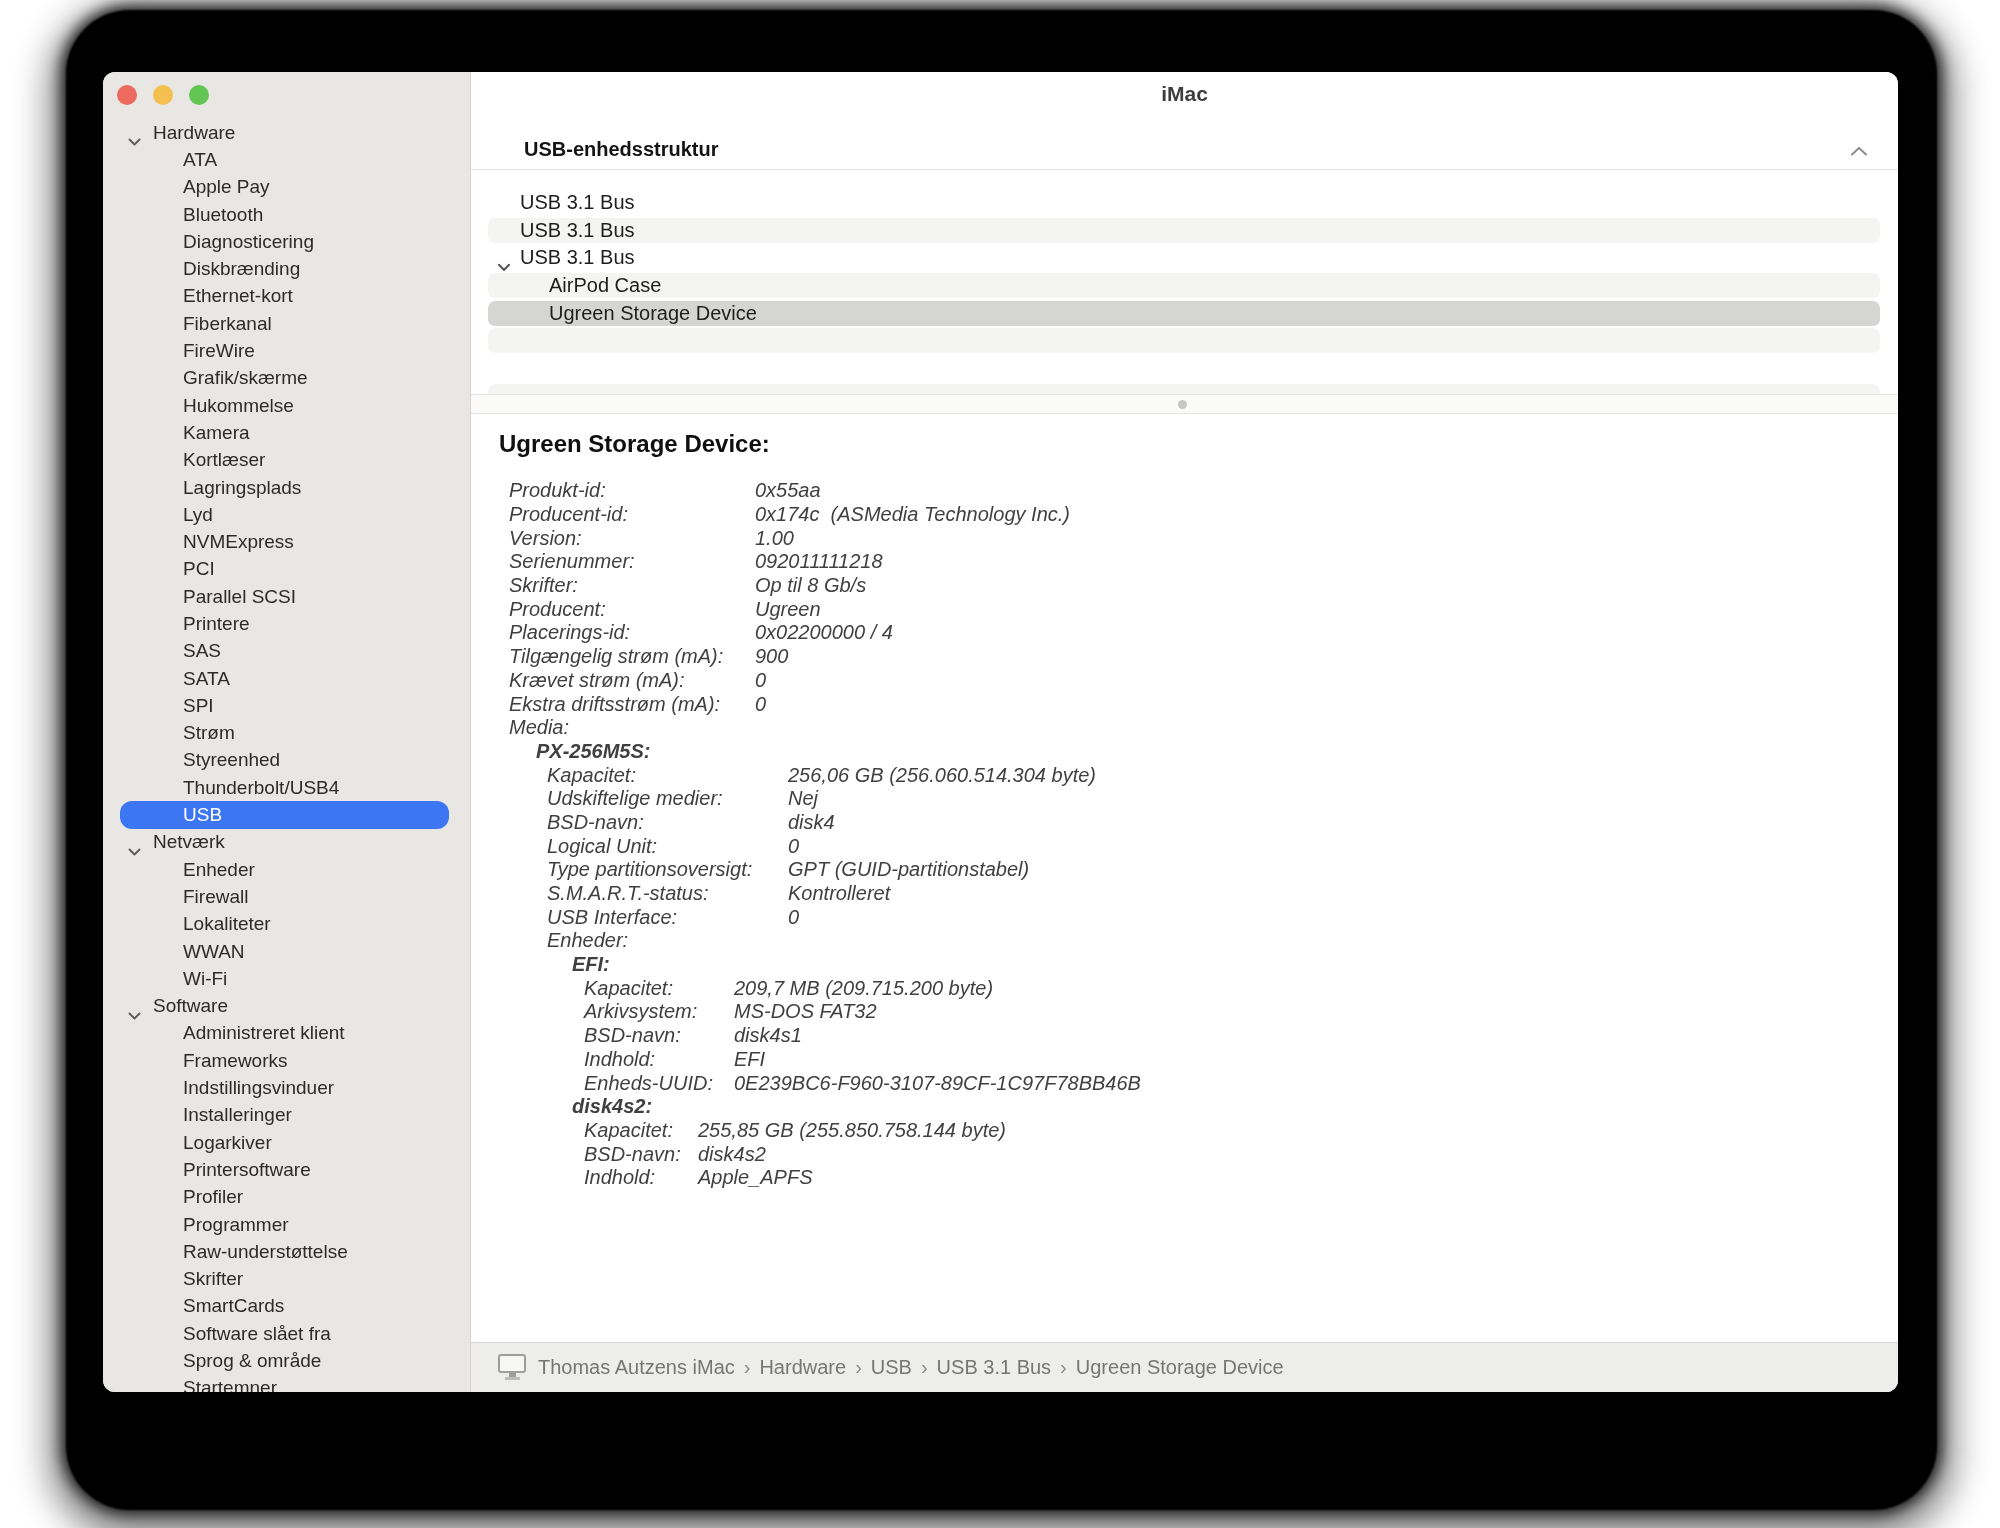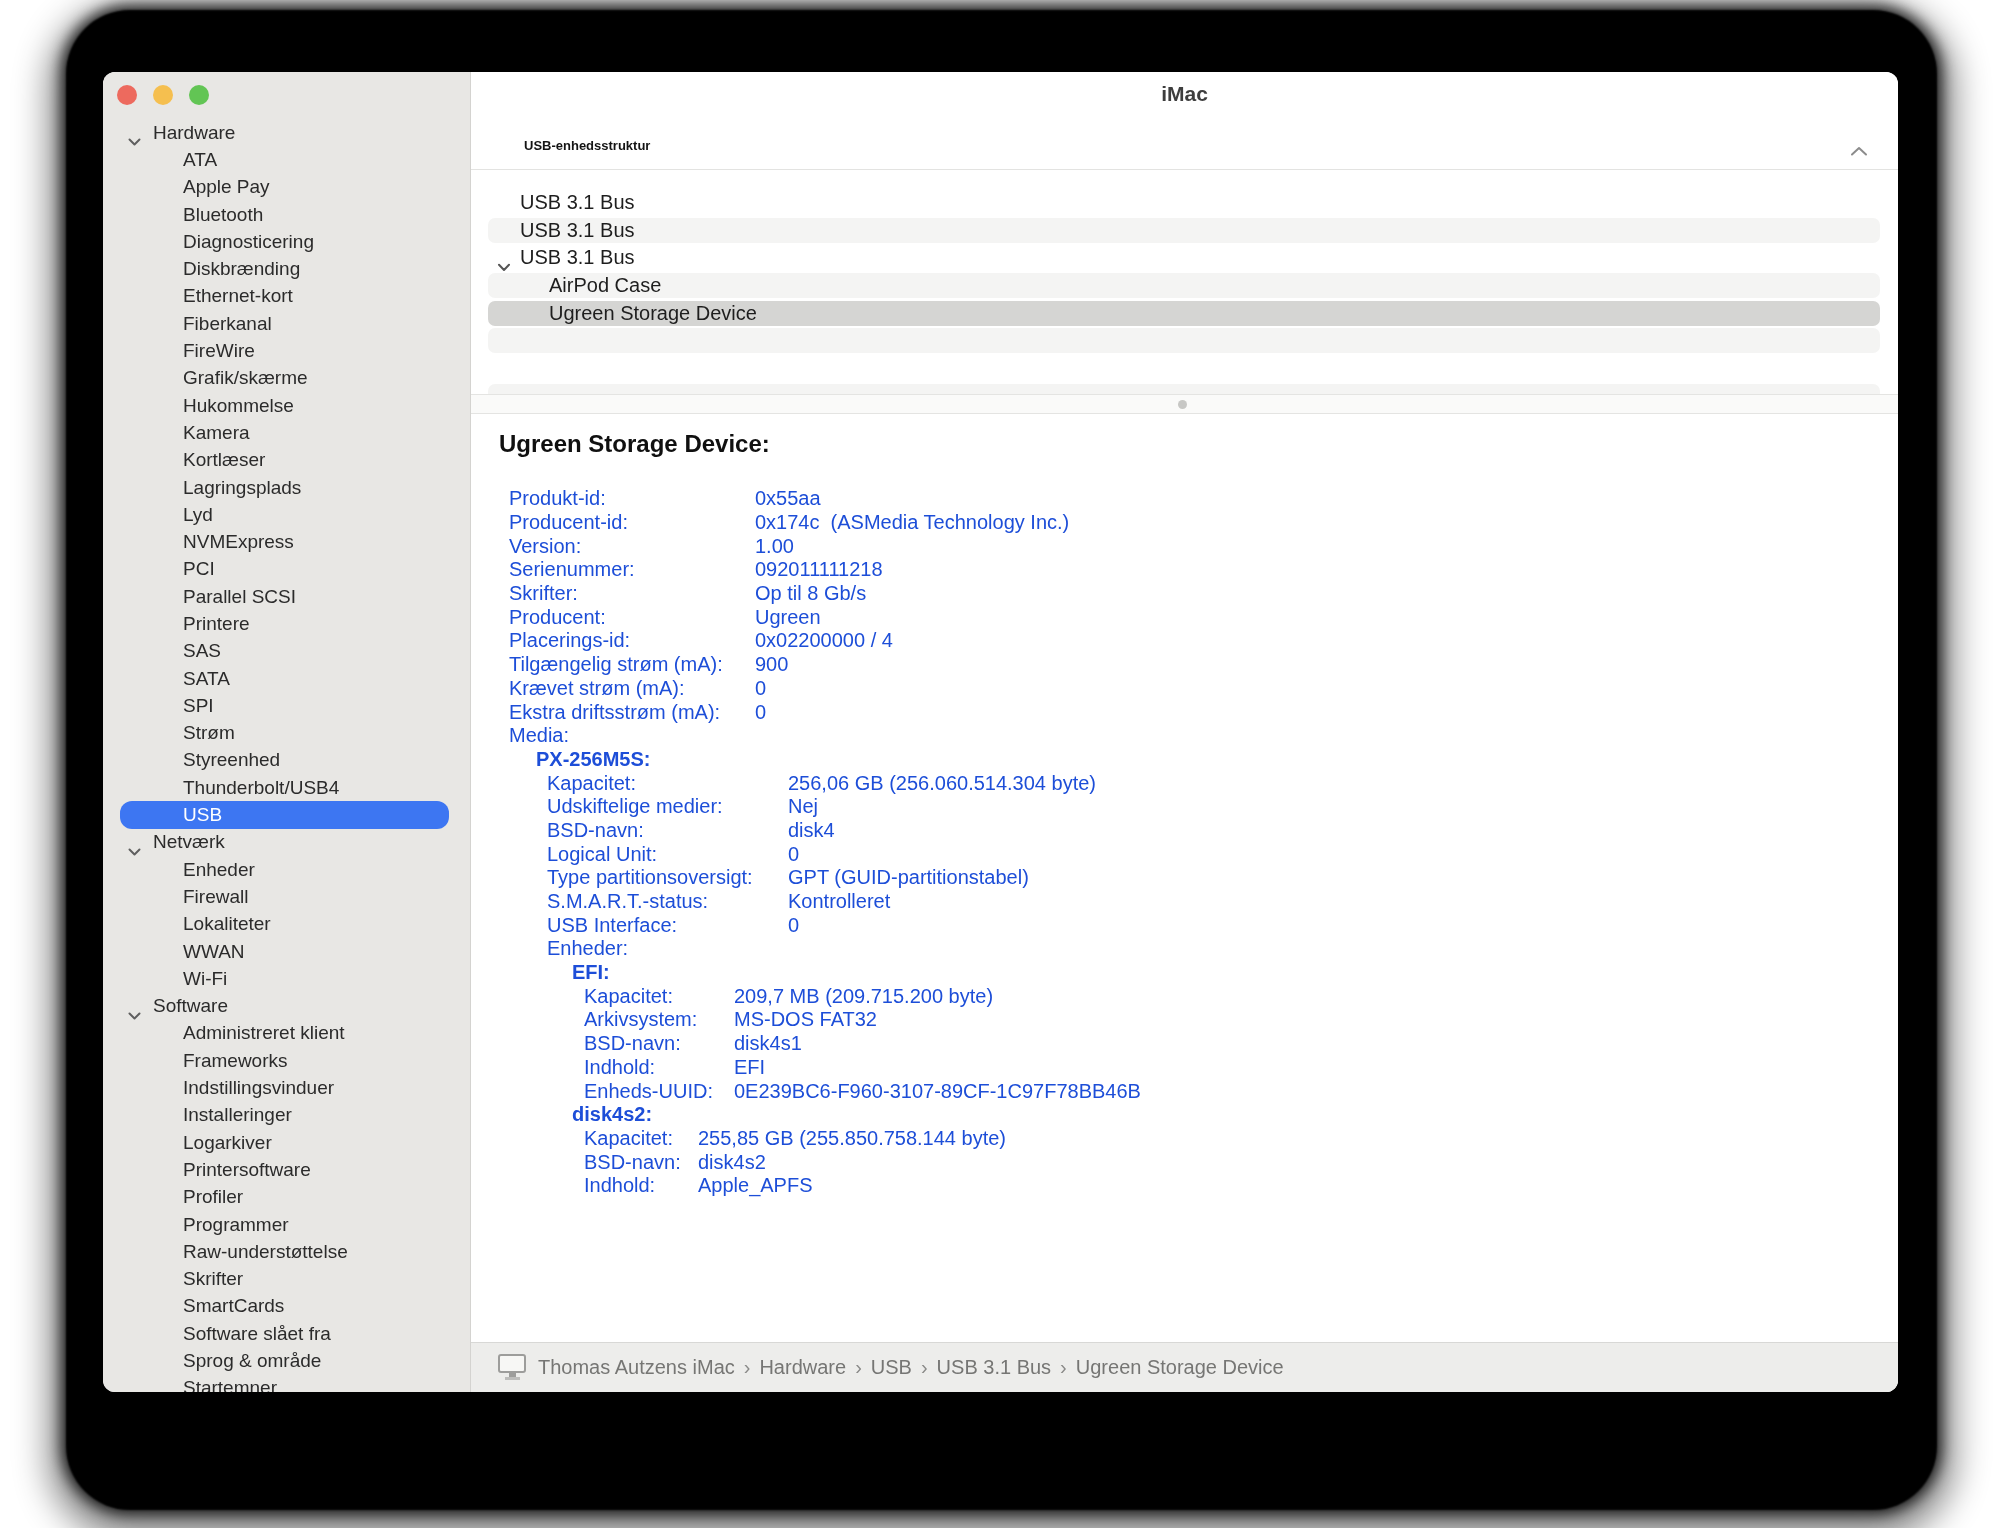--- a/index.html
+++ b/index.html
@@ -39,21 +39,21 @@
   .nav-item.child{padding-left:63px;}
   .nav-item .nav-chevron{position:absolute;left:8px;top:10px;display:none;}
   .nav-item.group .nav-chevron{display:block;}
   .nav-item.selected{background:var(--accent,#3d76f2);color:#fff;}
   .nav-label{white-space:nowrap;}
   
   .content{flex:1;position:relative;background:#fff;}
   .titlebar{position:absolute;top:10px;left:0;right:0;text-align:center;}
   .window-title{font-size:21px;font-weight:700;color:#3e3e3e;}
   .section-header{position:absolute;top:58px;left:0;right:0;height:40px;border-bottom:1px solid #e3e3e1;box-sizing:border-box;}
-  .section-title{position:absolute;left:53px;top:8px;font-size:13px;font-weight:700;color:#141414;text-align:center;}
+  .section-title{position:absolute;left:53px;top:8px;font-size:20px;font-weight:700;color:#141414;text-align:center;}
   .collapse-btn{position:absolute;right:30px;top:13px;width:18px;height:12px;cursor:pointer;}
   
   .tree{position:absolute;top:98px;left:0;right:0;height:224px;overflow:hidden;padding:20px 18px 0 17px;box-sizing:border-box;}
   .trow{
     height:25px;margin-bottom:2.7px;border-radius:7px;display:flex;align-items:center;
     padding-left:32px;font-size:20px;color:#1e1e1e;position:relative;box-sizing:border-box;
   }
   .trow.child{padding-left:61px;align-items:center;}
   .trow.zebra{background:var(--zebra,#f4f4f3);}
   .trow.selected{background:var(--selrow,#d5d5d3);}
@@ -61,21 +61,21 @@
   .trow.expanded .tree-chevron{display:block;}
   
   .splitter{
     position:absolute;top:322px;left:0;right:0;height:20px;background:#fafaf9;
     border-top:1px solid #e4e4e2;border-bottom:1px solid #e4e4e2;box-sizing:border-box;
   }
   .splitter-dot{position:absolute;left:707px;top:5px;width:9px;height:9px;border-radius:50%;background:#c7c7c5;}
   
   .detail{position:absolute;top:342px;left:0;right:0;bottom:50px;overflow:hidden;padding-top:18px;box-sizing:border-box;background:#fff;}
   .detail-title{margin-left:28px;font-size:24px;font-weight:700;color:#101010;line-height:23px;}
-  .detail-rows{margin-top:32px;font-size:20px;color:#1d4ed8;}
+  .detail-rows{margin-top:24px;font-size:20px;color:#404040;font-style:italic;}
   .drow{height:23.7px;display:flex;align-items:center;white-space:pre;box-sizing:border-box;}
   .drow .dlabel{flex:none;}
   .drow.l0{padding-left:38px;}  .drow.l0 .dlabel{width:246px;}
   .drow.b1{padding-left:65px;font-weight:700;}
   .drow.l1{padding-left:76px;}  .drow.l1 .dlabel{width:241px;}
   .drow.b2{padding-left:101px;font-weight:700;}
   .drow.l2a{padding-left:113px;} .drow.l2a .dlabel{width:150px;}
   .drow.l2b{padding-left:113px;} .drow.l2b .dlabel{width:114px;}
   
   .statusbar{

